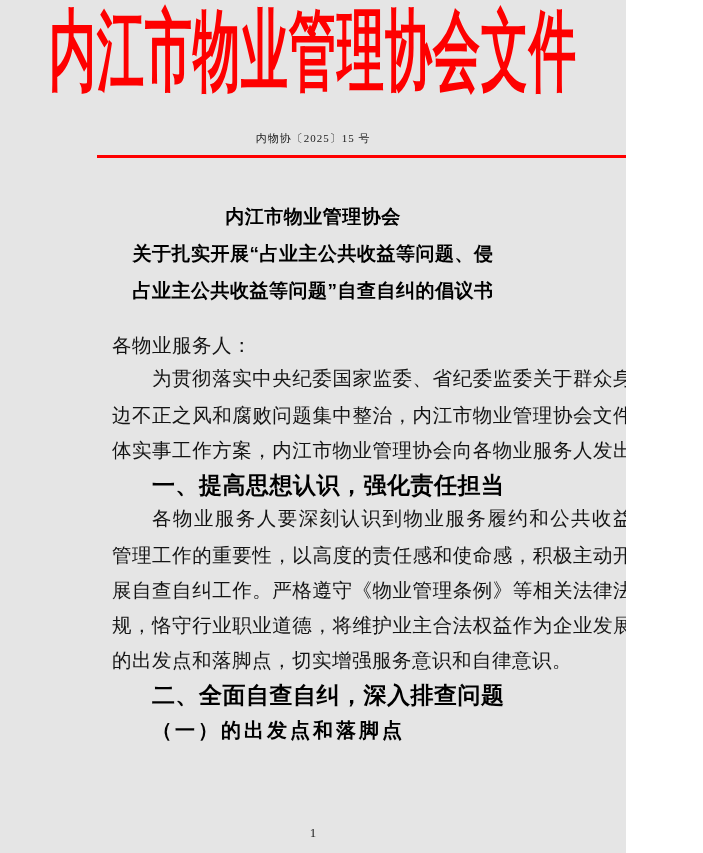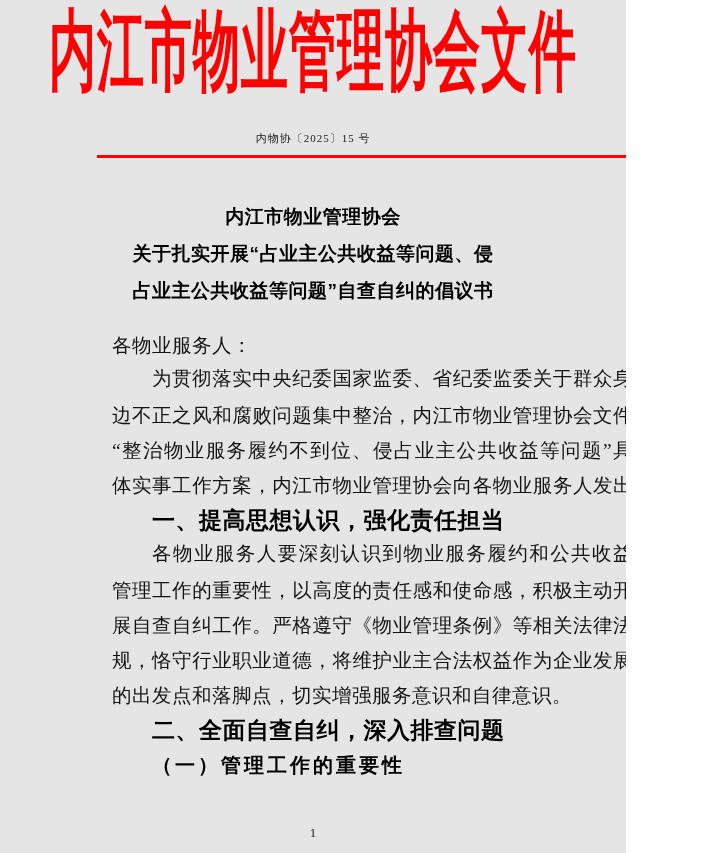--- a/index.html
+++ b/index.html
@@ -138,27 +138,26 @@
   <div class="doc-title">
     <div>内江市物业管理协会</div>
     <div>关于扎实开展“占业主公共收益等问题、侵</div>
     <div>占业主公共收益等问题”自查自纠的倡议书</div>
   </div>
 
   <div class="doc-body">
       <div class="line plain">各物业服务人：</div>
       <div class="line plain indent justify">为贯彻落实中央纪委国家监委、省纪委监委关于群众身</div>
       <div class="line plain justify">边不正之风和腐败问题集中整治，内江市物业管理协会文件</div>
-      <div class="line plain justify">“整治物业服务履约不到位、侵占业主公共收益等问题”具</div>
       <div class="line plain justify">体实事工作方案，内江市物业管理协会向各物业服务人发出</div>
       <div class="line heading indent">一、提高思想认识，强化责任担当</div>
       <div class="line plain indent justify">各物业服务人要深刻认识到物业服务履约和公共收益</div>
       <div class="line plain justify">管理工作的重要性，以高度的责任感和使命感，积极主动开</div>
       <div class="line plain justify">展自查自纠工作。严格遵守《物业管理条例》等相关法律法</div>
       <div class="line plain justify">规，恪守行业职业道德，将维护业主合法权益作为企业发展</div>
       <div class="line plain">的出发点和落脚点，切实增强服务意识和自律意识。</div>
       <div class="line heading indent">二、全面自查自纠，深入排查问题</div>
-      <div class="line subheading indent">（一）管理工作的重要性</div>
+      <div class="line subheading indent">（一）的出发点和落脚点</div>
     </div>
 
   <div class="page-number">1</div>
 
 </div>
 
 </body></html>

